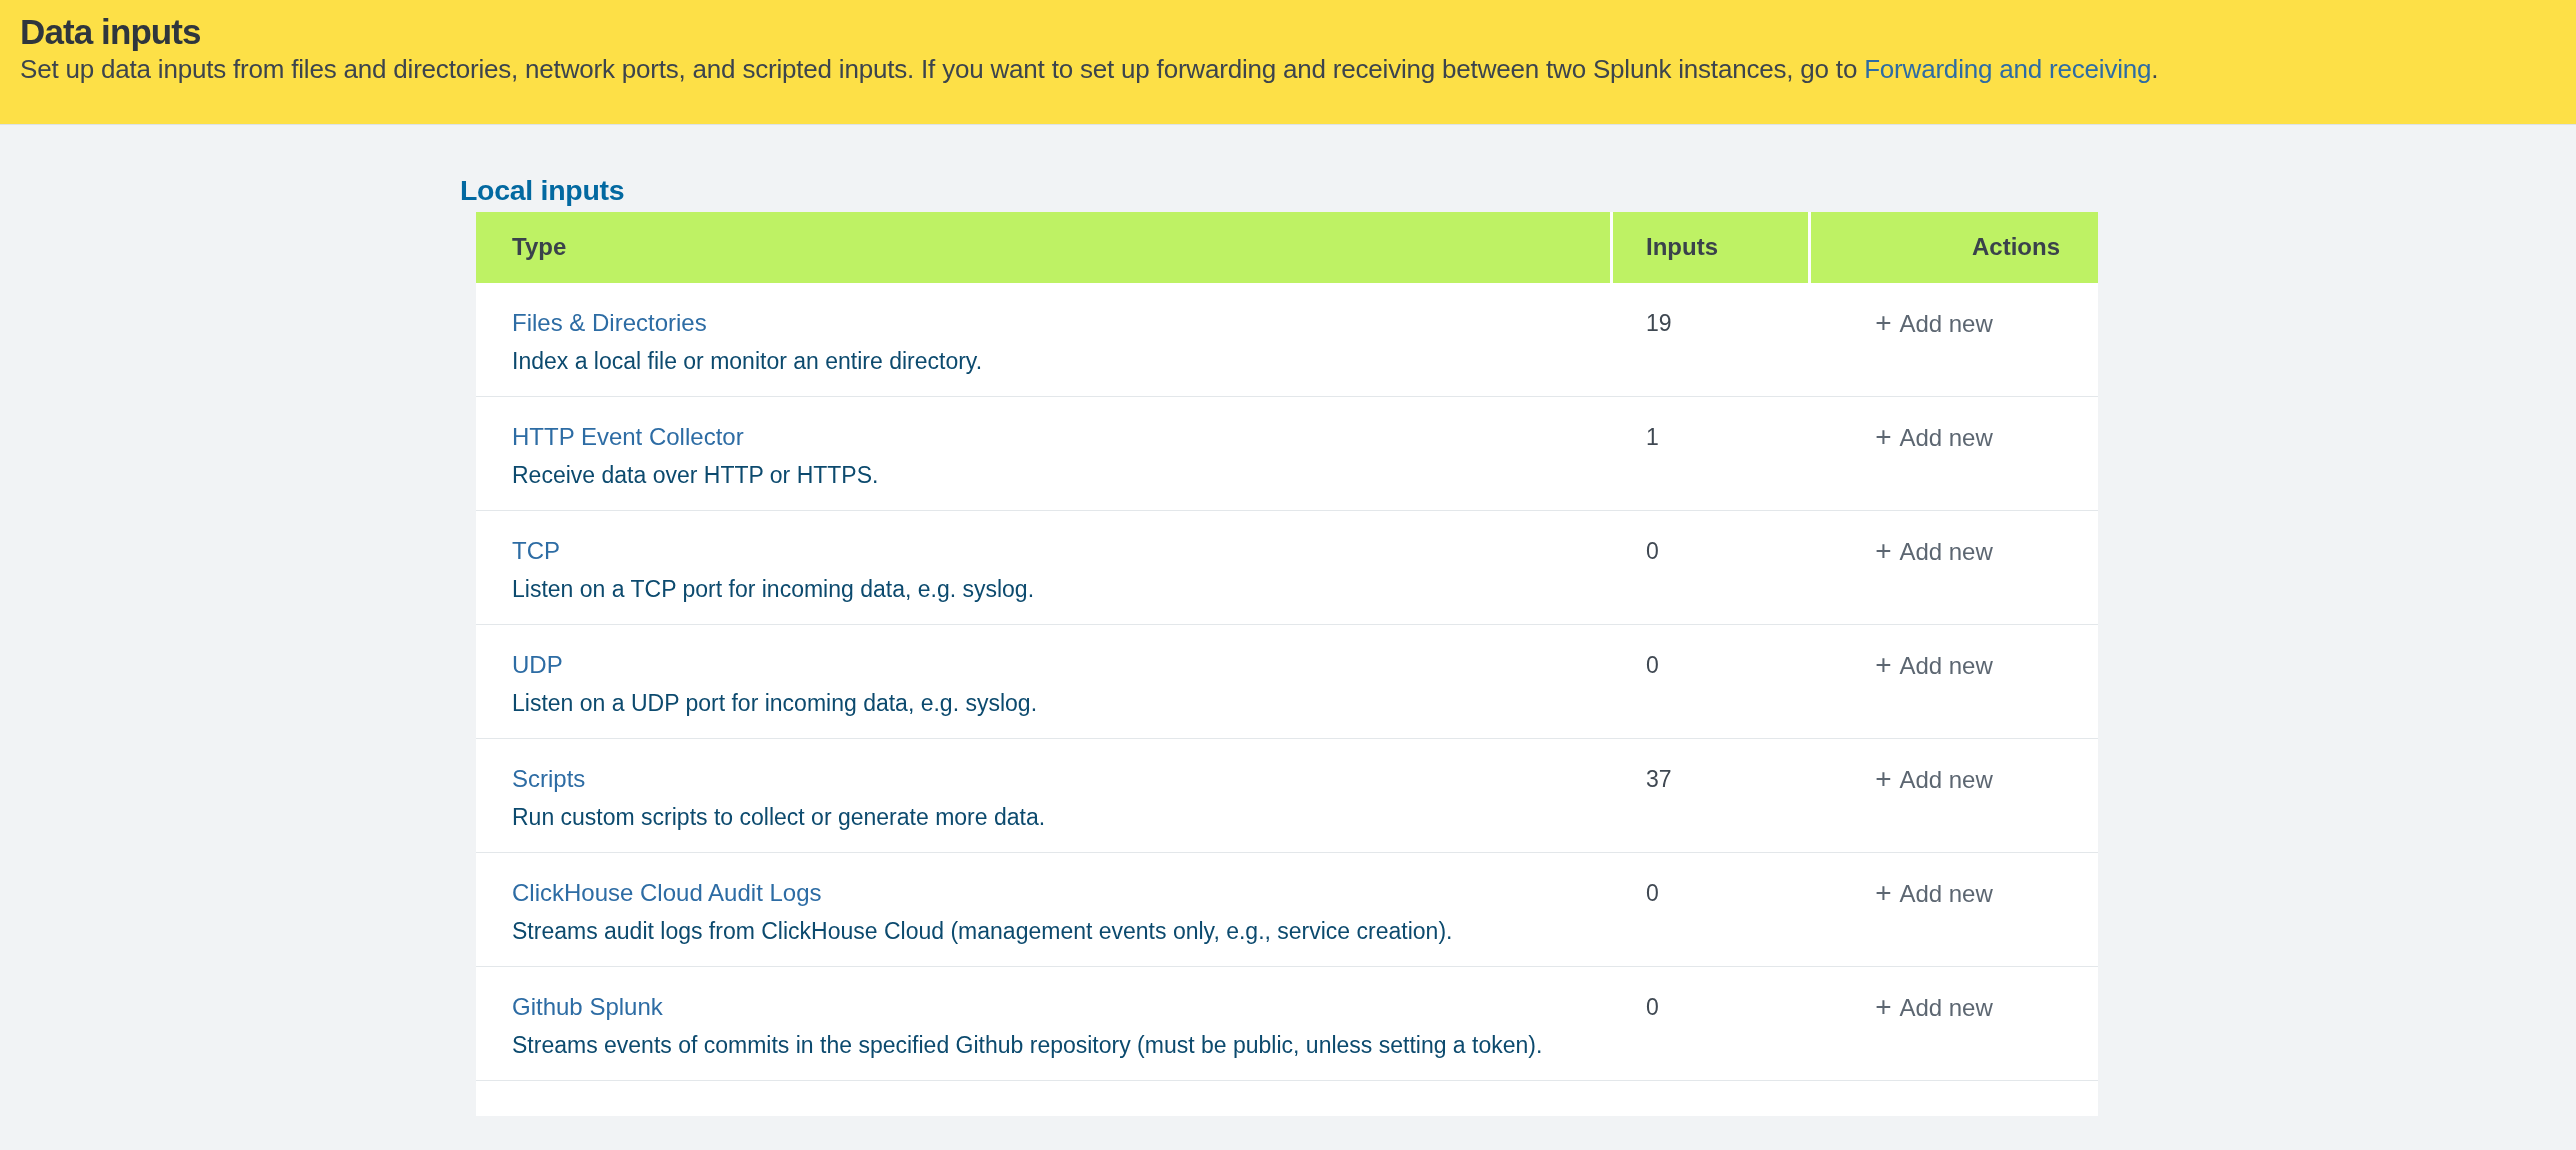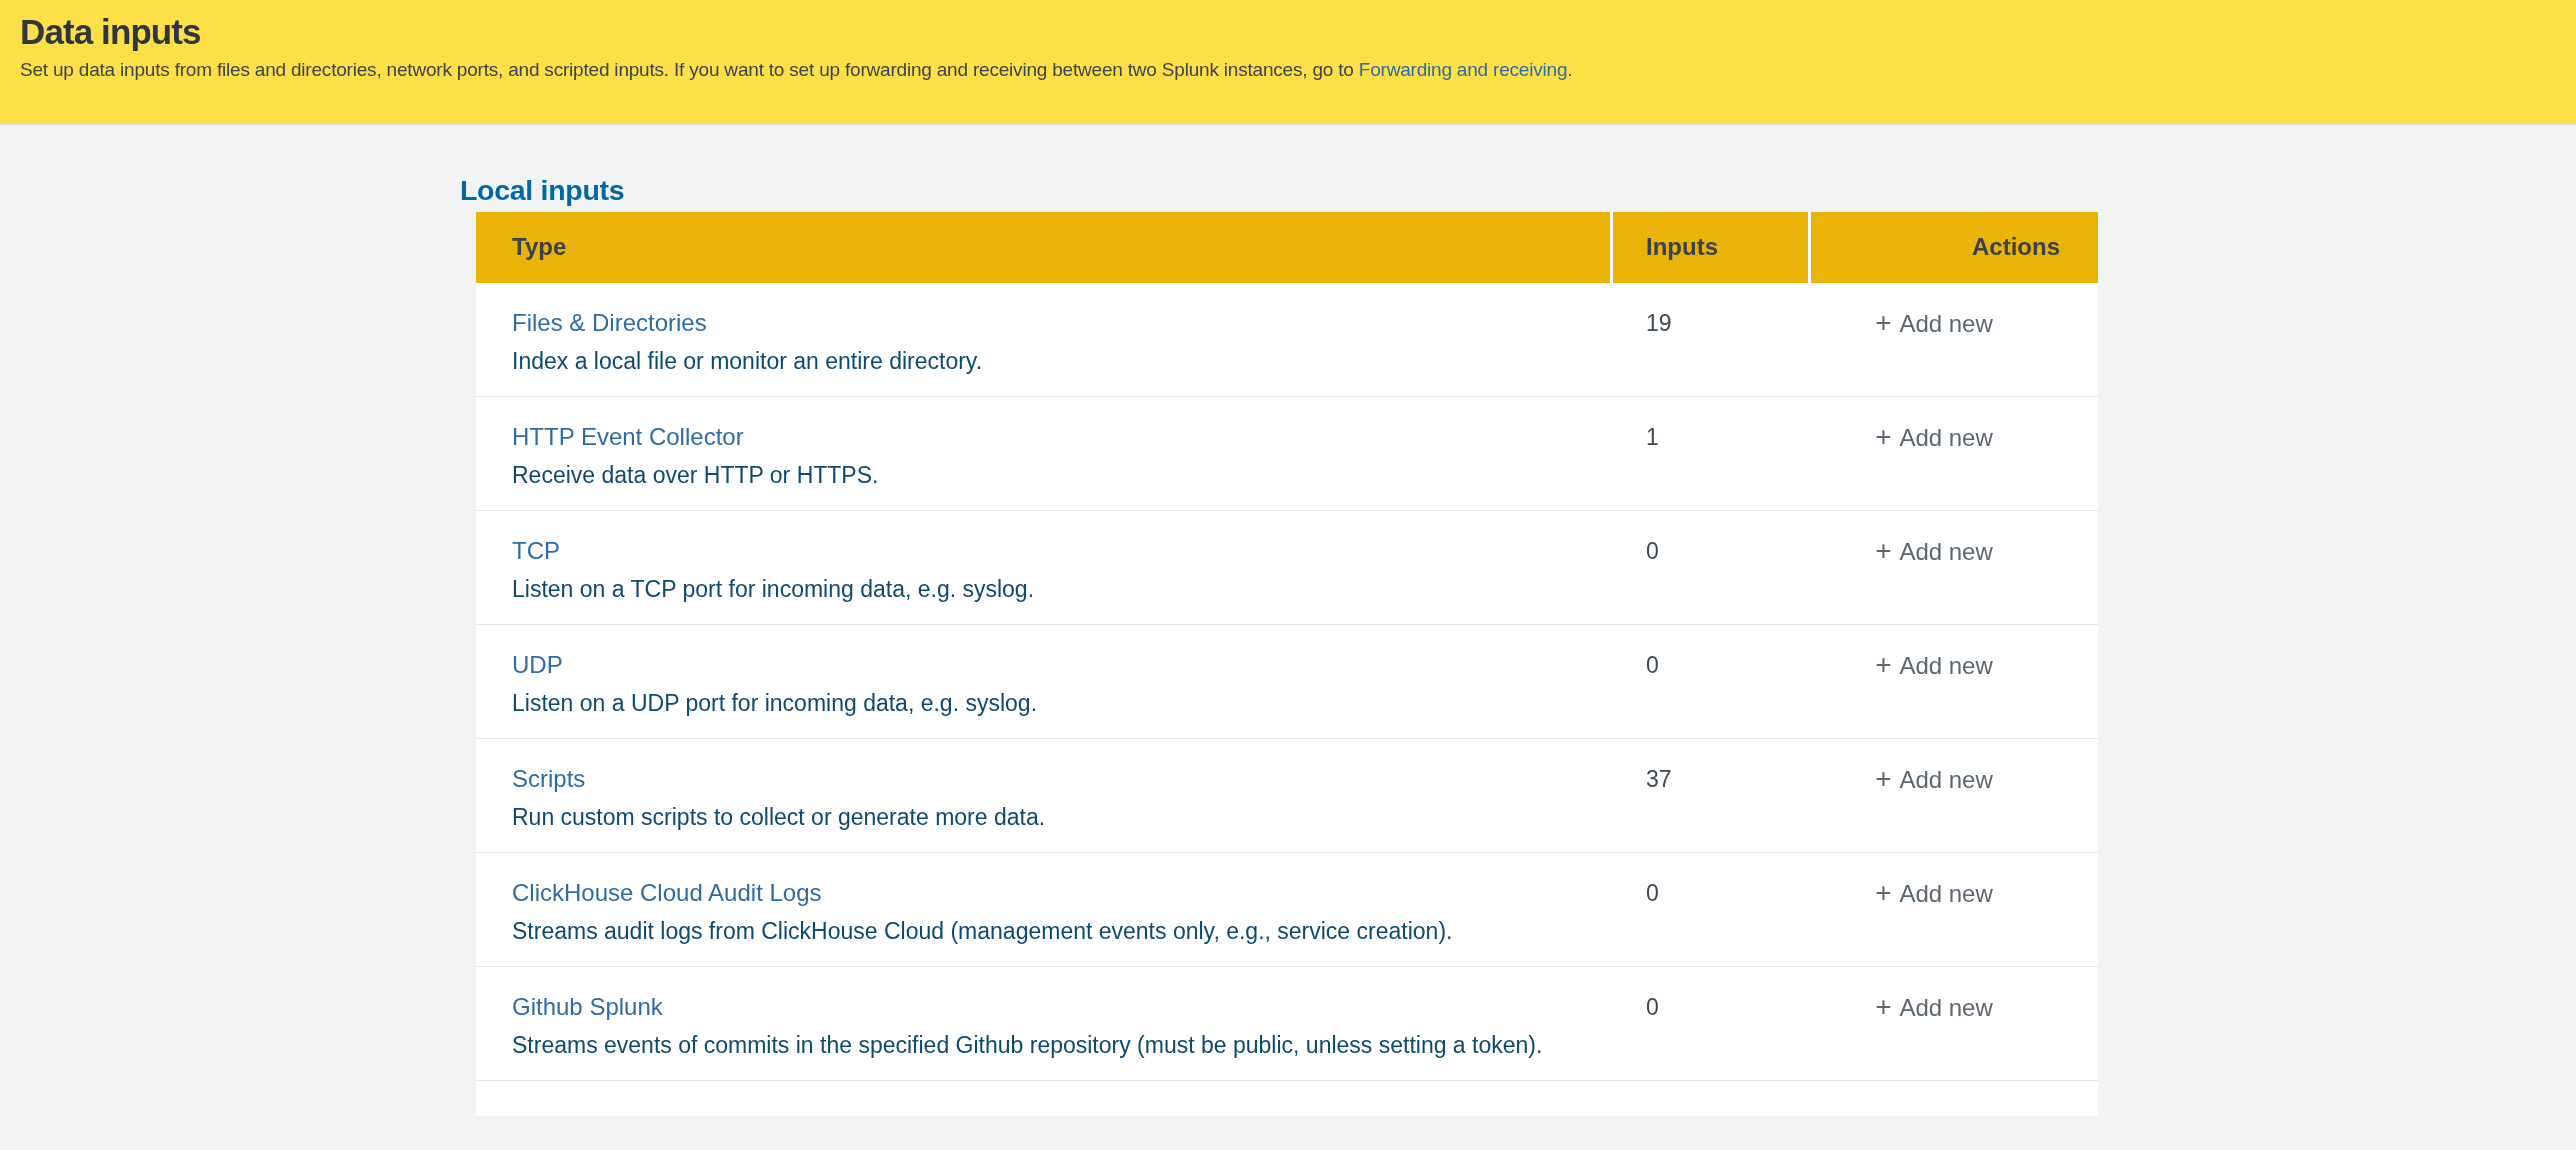--- a/index.html
+++ b/index.html
@@ -19,21 +19,21 @@
   }
   .page-header h1 {
     font-size: 35px;
     line-height: 45px;
     font-weight: 700;
     letter-spacing: -0.9px;
     color: #2f363d;
   }
   .page-subtitle {
     margin-top: 1.7px;
-    font-size: 19px;
+    font-size: 26px;
     line-height: 29px;
     letter-spacing: -0.2px;
     color: #3c444d;
   }
   .page-subtitle a {
     color: #2d6ca4;
     text-decoration: none;
     cursor: pointer;
   }
 
@@ -48,21 +48,21 @@
   }
 
   .local-inputs-table {
     margin-left: 476px;
     width: 1622px;
   }
 
   .thead {
     display: flex;
     height: 71px;
-    background: #eab308;
+    background: #bef264;
   }
   .th {
     display: flex;
     align-items: center;
     font-size: 24px;
     font-weight: 700;
     color: #3a424b;
   }
   .th-type    { width: 1134px; padding-left: 36px; }
   .th-inputs  { width: 198px;  padding-left: 33px; border-left: 3.5px solid #fdfdfe; }

